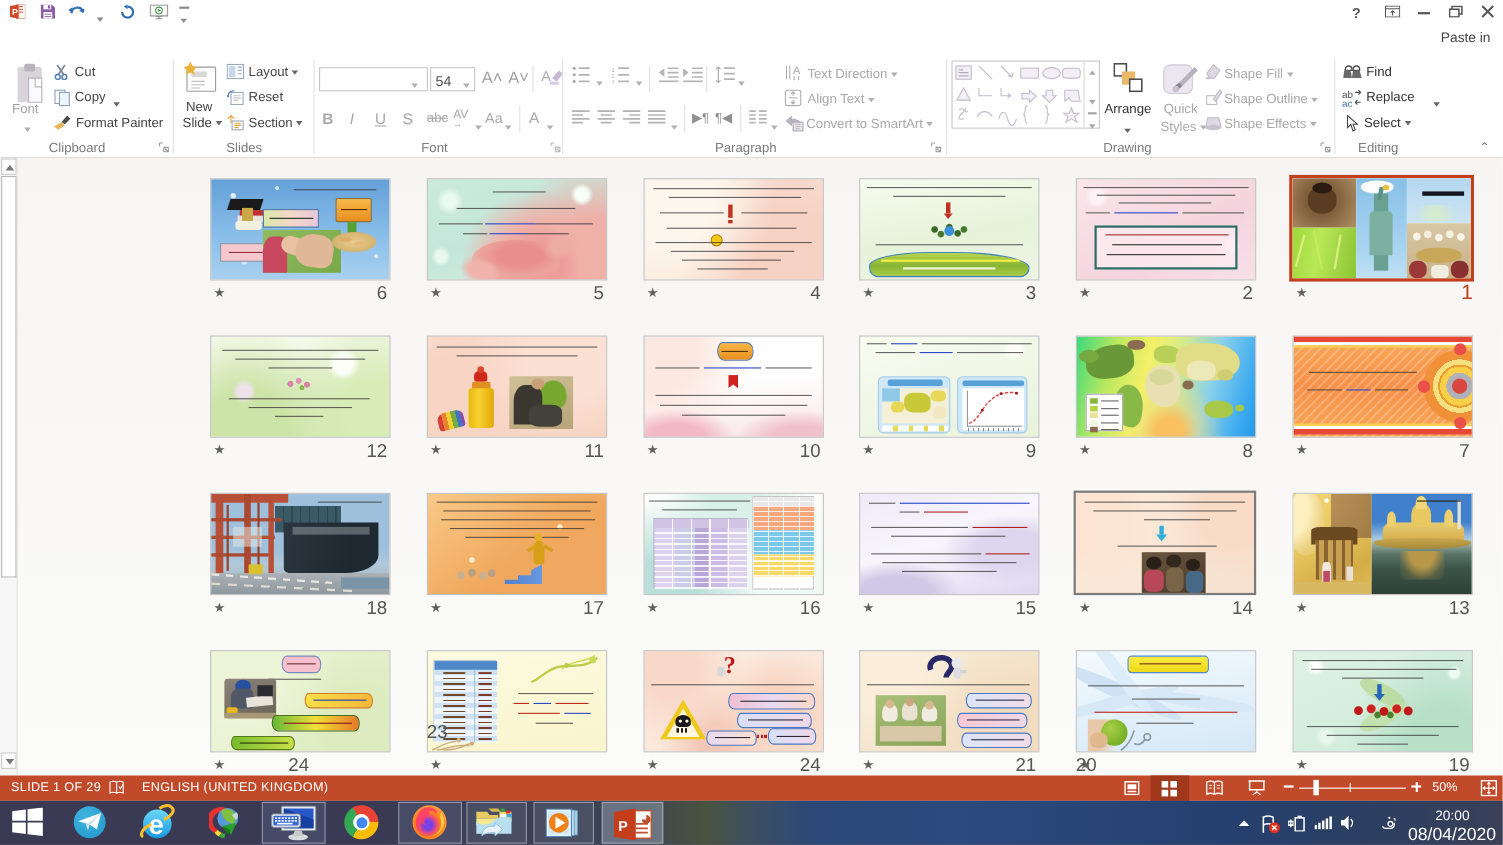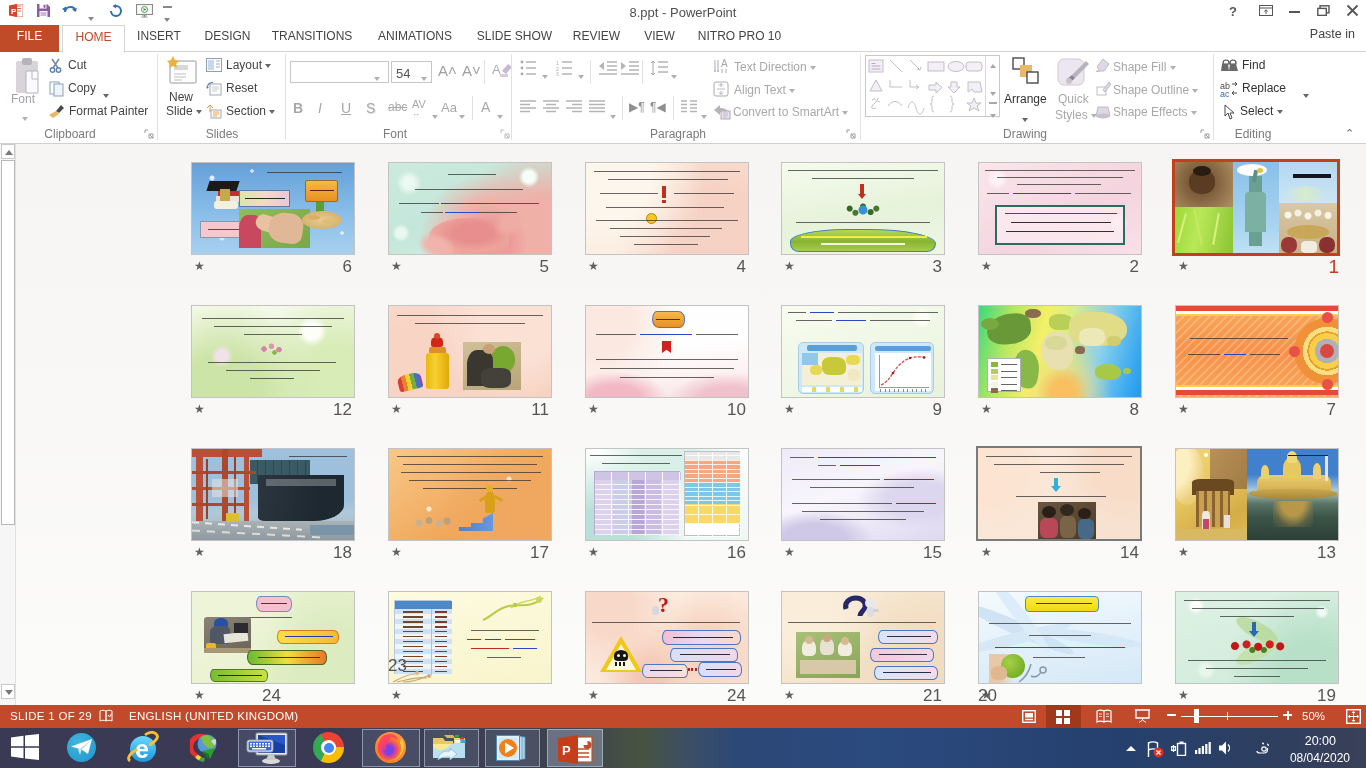--- a/index.html
+++ b/index.html
@@ -70,47 +70,34 @@
       </svg>
     <svg class="ab" style="left:136px;top:4px" width="17" height="14" viewBox="0 0 17 14">
         <rect x="0.5" y="0.5" width="16" height="10" fill="#f0f0f0" stroke="#8a8a8a"></rect>
         <rect x="2" y="2" width="13" height="7" fill="#fdfdfd"></rect>
         <circle cx="8.5" cy="5.5" r="3" fill="none" stroke="#4a9a4a"></circle>
         <path d="M7.5 4l3 1.5-3 1.5z" fill="#4a9a4a"></path>
         <path d="M6 11h5M8.5 11v2M5.5 13h6" stroke="#8a8a8a"></path>
       </svg>
     <div class="ab" style="left:163px;top:6px;width:9px;height:1.5px;background:#888"></div>
     <div class="ab" style="left:164px;top:10px"><span class="dd" style="border-top-color:#888"></span></div>
-    <div id="title">8.ppt - PowerPoint</div>
     <div class="ab" style="left:1229px;top:4px;width:14px;height:14px;color:#555;font-size:13px;font-weight:bold">?</div>
     <svg class="ab" style="left:1259px;top:5px" width="14" height="11" viewBox="0 0 14 11">
         <rect x="0.5" y="0.5" width="13" height="10" fill="none" stroke="#555"></rect>
         <path d="M0.5 3h13" stroke="#555"></path>
         <path d="M7 9V5M5.2 6.5L7 4.8l1.8 1.7" stroke="#555" fill="none"></path>
       </svg>
     <div class="ab" style="left:1289px;top:11px;width:11px;height:2px;background:#555"></div>
     <svg class="ab" style="left:1317px;top:5px" width="13" height="11" viewBox="0 0 13 11">
         <rect x="3" y="0.8" width="9" height="7" fill="none" stroke="#555" stroke-width="1.4"></rect>
         <rect x="0.8" y="3.4" width="8.5" height="7" fill="#fff" stroke="#555" stroke-width="1.4"></rect>
       </svg>
     <svg class="ab" style="left:1346px;top:4px" width="13" height="13" viewBox="0 0 13 13">
         <path d="M1.5 1.5l10 10M11.5 1.5l-10 10" stroke="#555" stroke-width="1.8"></path>
       </svg>
-  </div>
-  <div id="tabs">
-    <div class="tab" id="filetab">FILE</div>
-    <div class="tab" id="hometab" style="left:62px;width:63px;">HOME</div>
-    <div class="tab" style="left:133px;width:52px;">INSERT</div>
-    <div class="tab" style="left:200px;width:55px;">DESIGN</div>
-    <div class="tab" style="left:269px;width:86px;">TRANSITIONS</div>
-    <div class="tab" style="left:371px;width:88px;">ANIMATIONS</div>
-    <div class="tab" style="left:473px;width:83px;">SLIDE SHOW</div>
-    <div class="tab" style="left:569px;width:55px;">REVIEW</div>
-    <div class="tab" style="left:638px;width:43px;">VIEW</div>
-    <div class="tab" style="left:694px;width:91px;">NITRO PRO 10</div>
   </div>
   <div id="signin">Paste in</div>
   <div id="ribbon">
 
     <svg class="ab" style="left:13px;top:5px" width="30" height="42" viewBox="0 0 30 42">
         <rect x="3" y="4" width="22" height="32" rx="2" fill="#d8d4da"></rect>
         <rect x="9" y="1" width="10" height="7" rx="2" fill="#b8b3bb"></rect>
         <path d="M13 14h12v22H13z" fill="#fbfafc" stroke="#b9b4bd"></path>
         <path d="M19 14v8h6" fill="none" stroke="#b9b4bd"></path>
       </svg>
@@ -1076,15 +1063,15 @@
         <path d="M0 4.5h3l4-4v13l-4-4H0z" fill="#fff"></path>
         <path d="M9 3.5c2 2 2 5 0 7" fill="none" stroke="#fff" stroke-width="1.3"></path>
         <path d="M11.5 1.5c3 3 3 8 0 11" fill="none" stroke="#fff" stroke-width="1.3" opacity=".0"></path>
       </svg>
     <svg class="ab" style="left:1256px;top:14px" width="13" height="12" viewBox="0 0 13 12">
         <path d="M11 2c1 0 1.5 1 1 2M1 9c0 1.5 1.5 2 3 2h4c2 0 3.5-1.5 3.5-3.5V6" fill="none" stroke="#fff" stroke-width="1.2"></path>
         <circle cx="8" cy="7" r="2.2" fill="none" stroke="#fff" stroke-width="1.2"></circle>
         <circle cx="7" cy="1.5" r="1" fill="#fff"></circle>
       </svg>
     <div class="ab" style="left:1300px;top:6px;width:36px;text-align:right;font-size:12.5px">20:00</div>
-    <div class="ab" style="left:1280px;top:23px;width:70px;text-align:right;font-size:12px">08/04/2020</div>
+    <div class="ab" style="left:1280px;top:23px;width:70px;font-size:16px">08/04/2020</div>
   </div>
 </div>
 
 </body></html>

